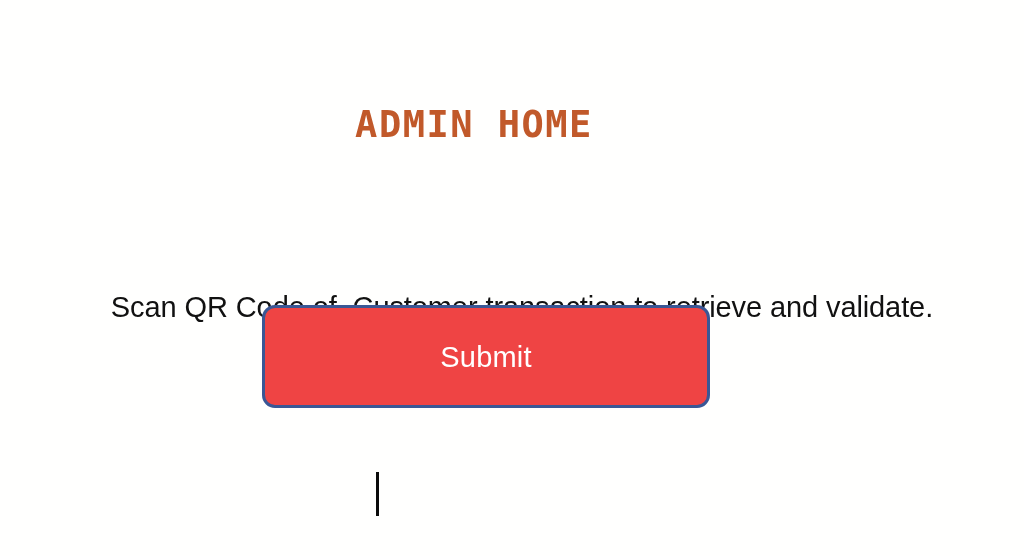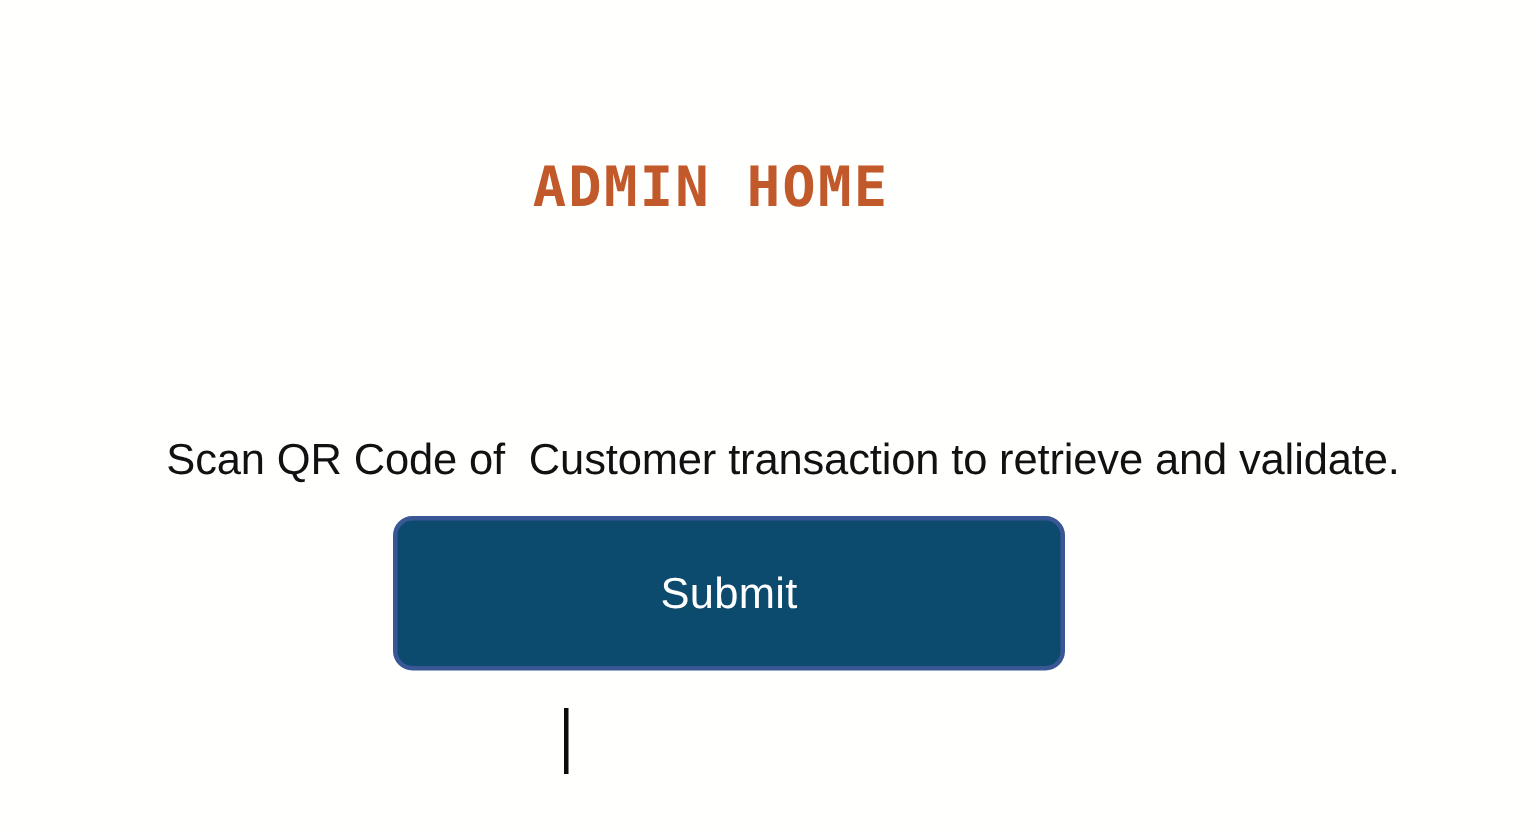--- a/index.html
+++ b/index.html
@@ -69,30 +69,29 @@
   }
 
   
   .submit-button {
     position: absolute;
     left: 262px;
     top: 305px;
     width: 448px;
     height: 103px;
     box-sizing: border-box;
-    background: #0c4a6e;
+    background: #ef4444;
     border: 3px solid #3a5795;
     border-radius: 13px;
     display: flex;
     align-items: center;
     justify-content: center;
     cursor: pointer;
     padding: 0;
     outline: none;
-    margin-top: 39px;
   }
   .submit-button-label {
     font-family: "Liberation Sans", sans-serif;
     font-size: 29px;
     line-height: 34px;
     color: #ffffff;
     letter-spacing: 0.2px;
     user-select: none;
   }
 

